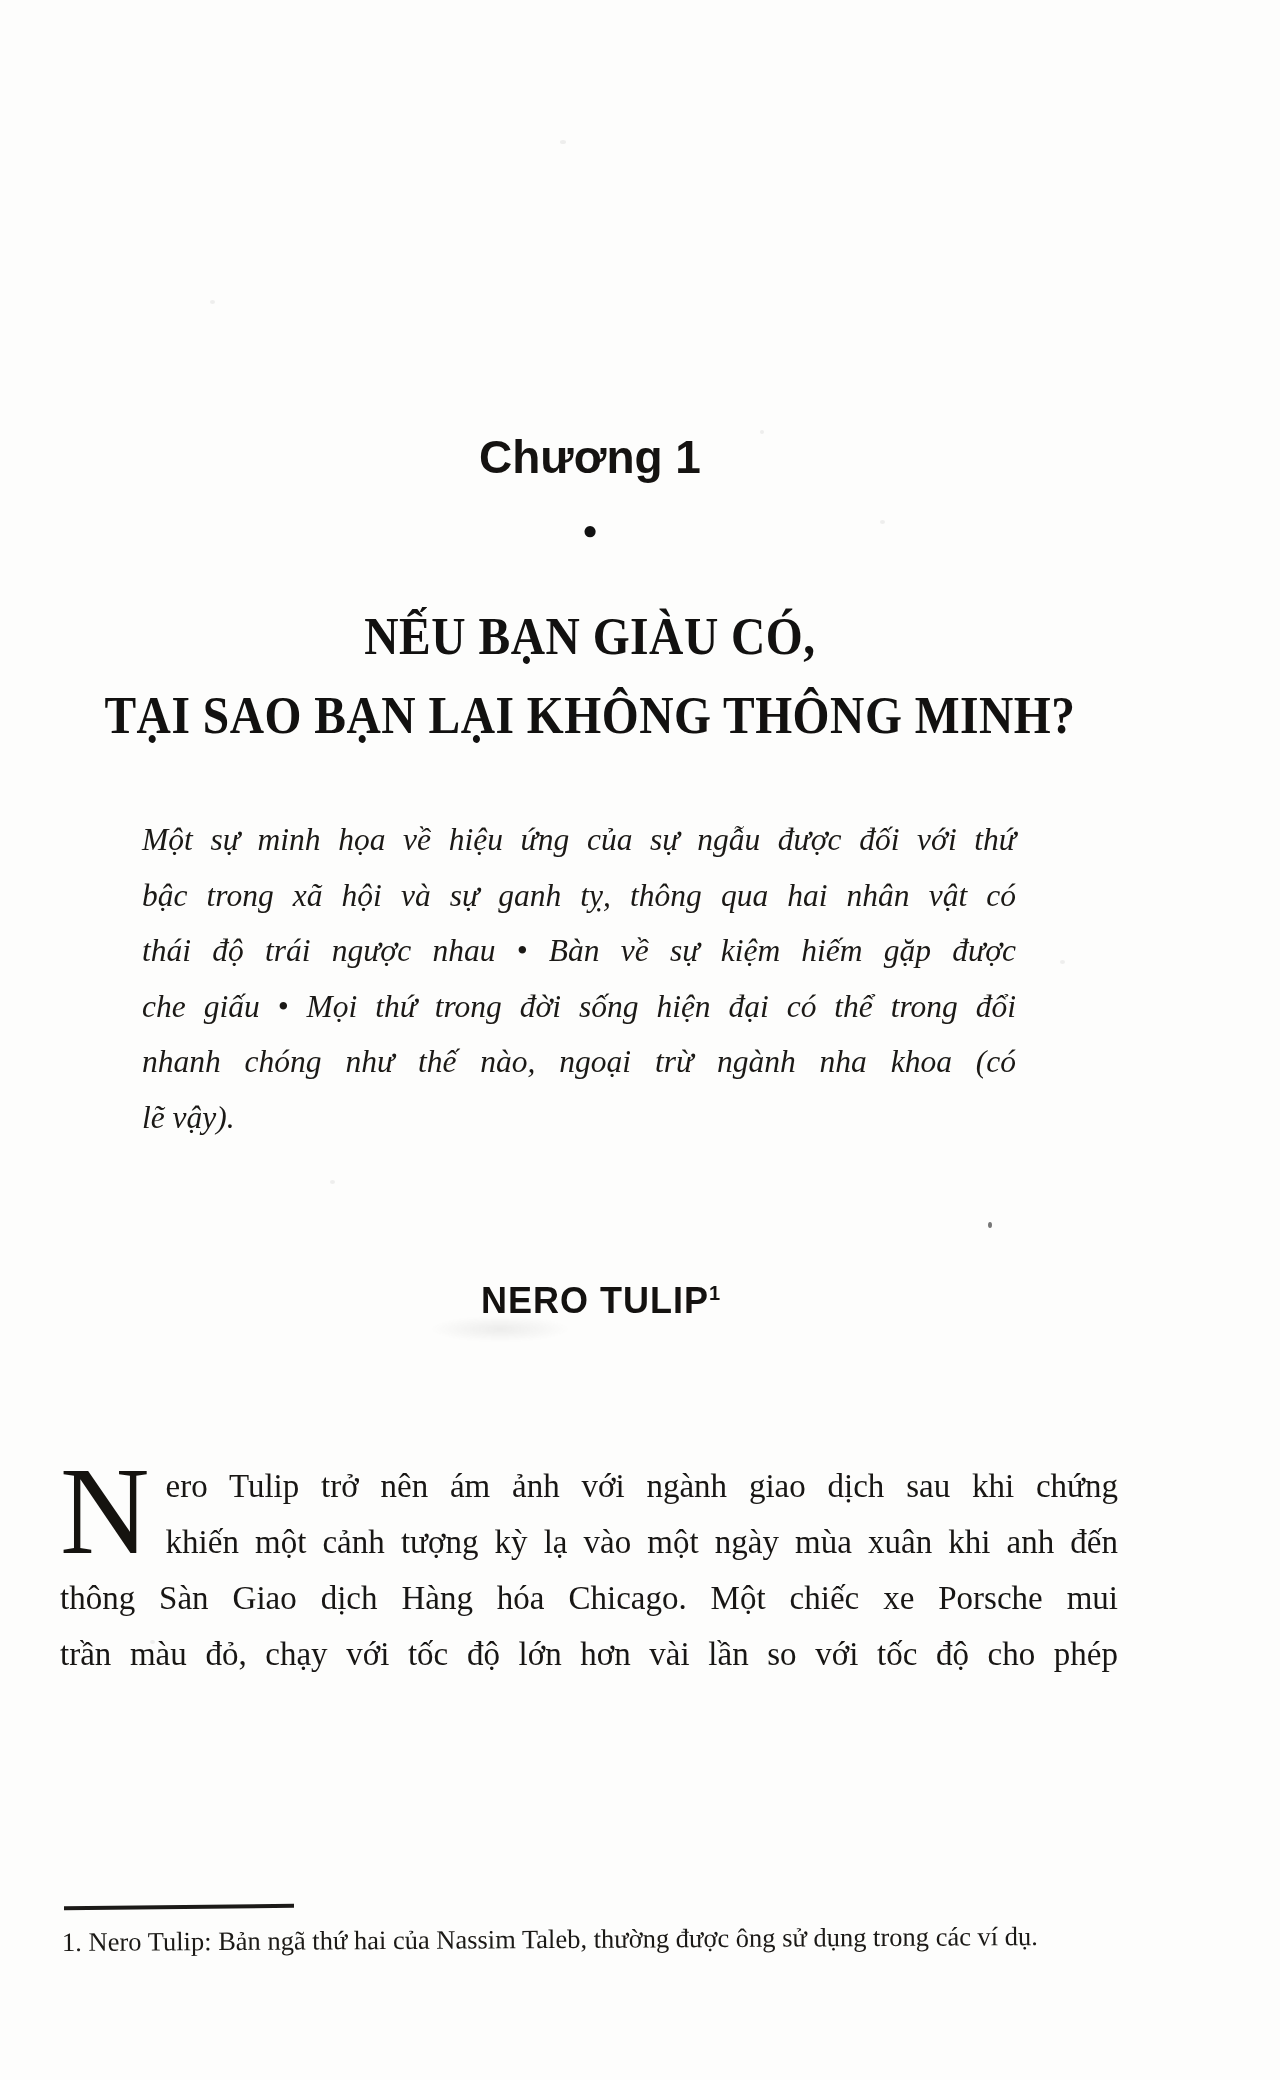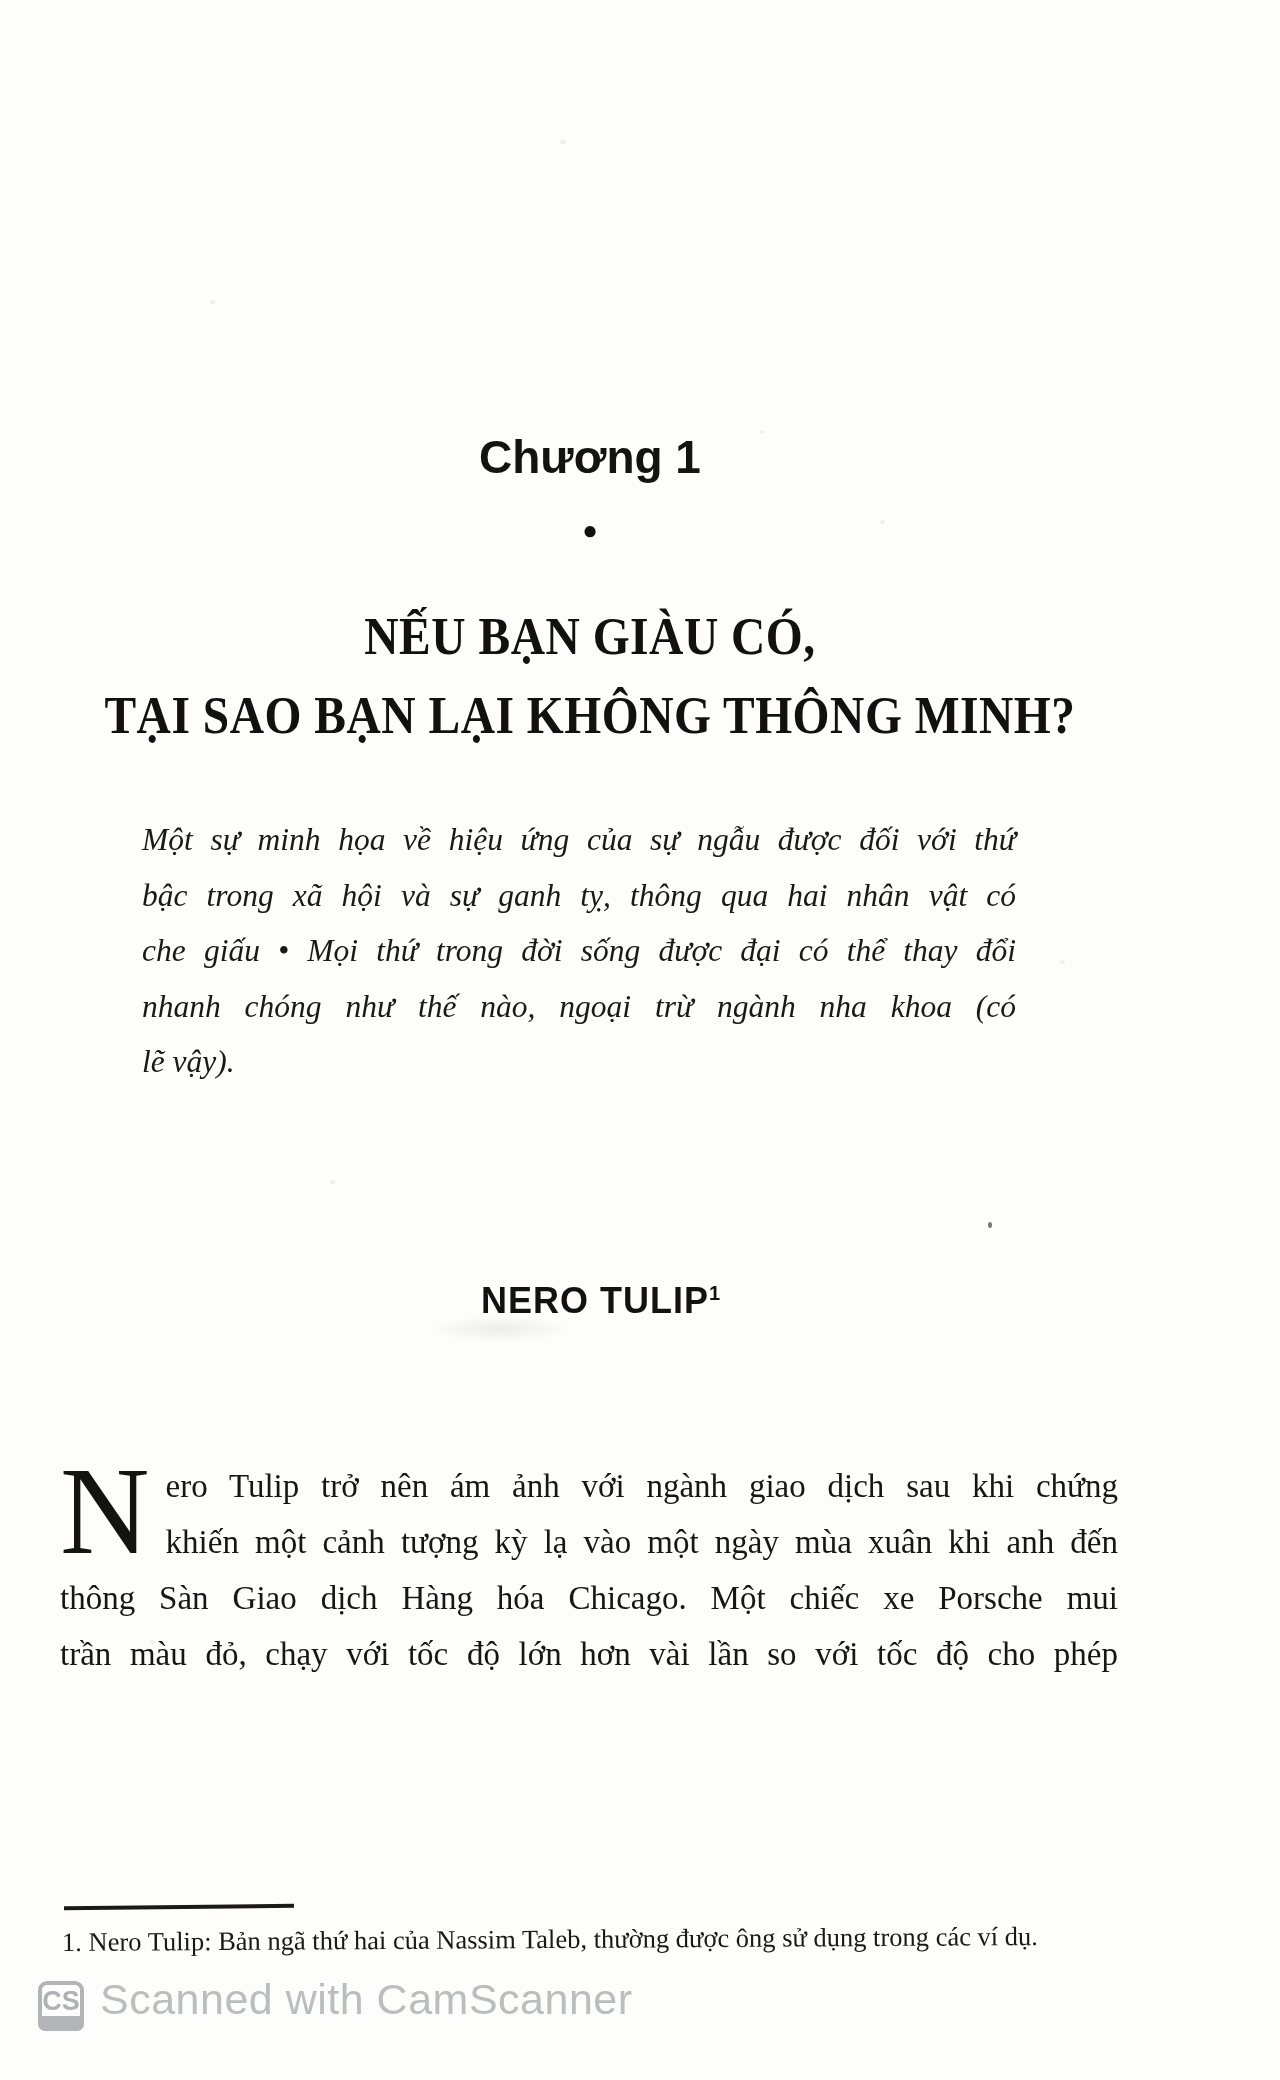--- a/index.html
+++ b/index.html
@@ -124,21 +124,22 @@
   <div class="section-bullet">●</div>
 
   <div class="chapter-title">
     <div>NẾU BẠN GIÀU CÓ,</div>
     <div>TẠI SAO BẠN LẠI KHÔNG THÔNG MINH?</div>
   </div>
 
   <div class="epigraph">
       <div class="line">Một sự minh họa về hiệu ứng của sự ngẫu được đối với thứ</div>
       <div class="line">bậc trong xã hội và sự ganh tỵ, thông qua hai nhân vật có</div>
-      <div class="line">che giấu • Mọi thứ trong đời sống được đại có thể thay đổi</div>
+      <div class="line">thái độ trái ngược nhau • Bàn về sự kiệm hiếm gặp được</div>
+      <div class="line">che giấu • Mọi thứ trong đời sống hiện đại có thể trong đổi</div>
       <div class="line">nhanh chóng như thế nào, ngoại trừ ngành nha khoa (có</div>
       <div class="line">lẽ vậy).</div>
     </div>
 
   <div class="section-heading"><span>NERO TULIP</span><sup>1</sup></div>
 
 
   <div class="body-paragraph">
     <span class="drop-cap">N</span>
     <div>
@@ -146,27 +147,20 @@
         <div class="line">khiến một cảnh tượng kỳ lạ vào một ngày mùa xuân khi anh đến</div>
         <div class="line">thông Sàn Giao dịch Hàng hóa Chicago. Một chiếc xe Porsche mui</div>
         <div class="line">trần màu đỏ, chạy với tốc độ lớn hơn vài lần so với tốc độ cho phép</div>
       </div>
   </div>
 
   <div class="footnote-divider"></div>
 
   <div class="footnote">1. Nero Tulip: Bản ngã thứ hai của Nassim Taleb, thường được ông sử dụng trong các ví dụ.</div>
 
-  <div class="camscanner">
-    <div class="cs-logo">
-      <div class="cs-logo-text">CS</div>
-      <div class="cs-logo-bottom"></div>
-    </div>
-    <div class="cs-label">Scanned with CamScanner</div>
-  </div>
 
   <div class="smudge"></div>
   <div class="speck dark" style="left:988px;top:1222px;width:4px;height:6px;"></div>
   <div class="speck" style="left:210px;top:300px;width:5px;height:4px;"></div>
   <div class="speck" style="left:560px;top:140px;width:6px;height:4px;"></div>
   <div class="speck" style="left:880px;top:520px;width:5px;height:4px;"></div>
   <div class="speck" style="left:330px;top:1180px;width:5px;height:4px;"></div>
   <div class="speck" style="left:1060px;top:960px;width:5px;height:4px;"></div>
   <div class="speck" style="left:150px;top:1640px;width:5px;height:4px;"></div>
   <div class="speck" style="left:760px;top:430px;width:4px;height:4px;"></div>

